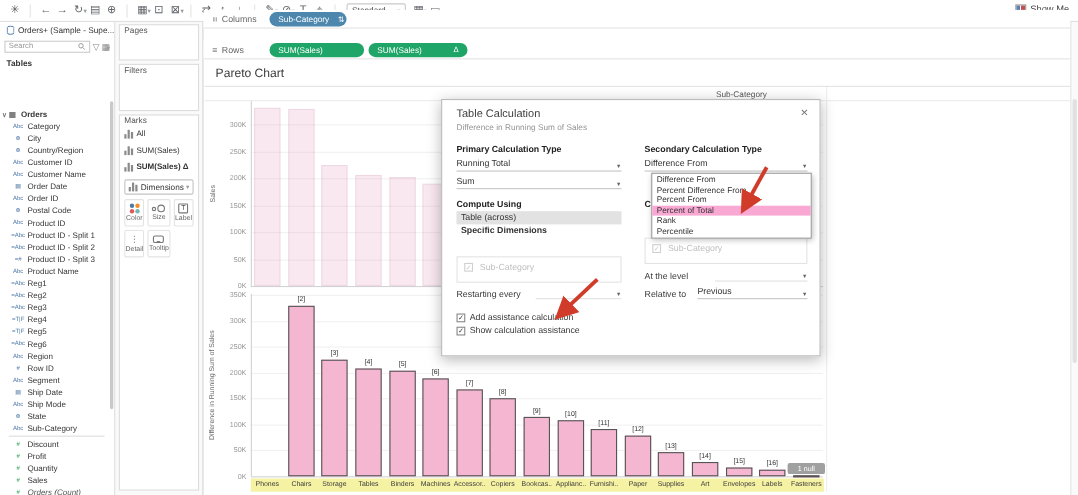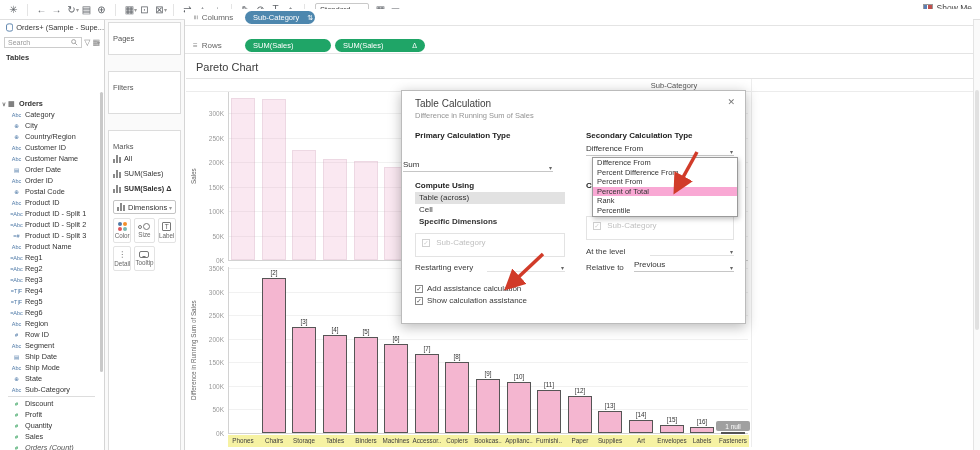--- a/index.html
+++ b/index.html
@@ -31,21 +31,21 @@
 .frow .fname{font-size:7.3px;color:#333}
 .frow.hdr{font-weight:bold}
 .frow.hdr .caret{width:8px;color:#777;font-size:6px;text-align:center}
 .frow.hdr .ticon{width:9px;color:#777;font-size:7px;margin-right:2px}
 .frow.indent{padding-left:8px}
 .frow.italic .fname{font-style:italic;color:#555}
 .fdivider{border-top:1px solid #ddd;margin:1px 4px 1px 8px}
 .sb-thumb{position:absolute;right:1px;top:72px;width:3px;height:280px;background:#c9c9c9;border-radius:2px}
 
 .shelfcol{position:absolute;left:105px;top:20px;width:80px;height:430px;background:#fafafa;border-right:1px solid #d5d5d5;padding:2px 3px}
-.card{background:#fff;border:1px solid #dcdcdc;margin-bottom:16px;padding:11px 4px;font-size:7.5px;color:#555}
+.card{background:#fff;border:1px solid #dcdcdc;margin-bottom:3px;padding:0 4px;font-size:7.5px;color:#555}
 .card.pages{height:33px}
 .card.filters{height:43px}
 .card.marks{height:342px}
 .mark-row{height:15px;display:flex;align-items:center;gap:3px;color:#333;font-size:7.3px}
 .mark-row.active{font-weight:bold}
 .bars-ic{display:inline-flex;align-items:flex-end;gap:1px;height:8px}
 .bars-ic i{display:block;width:2px;background:#8a8a8a}
 .automatic{border:1px solid #c4c4c4;border-radius:2px;height:14px;display:flex;align-items:center;justify-content:space-between;padding:0 3px;margin:4px 0;color:#333}
 .mbtn-grid{display:grid;grid-template-columns:repeat(3,1fr);gap:3px;margin-top:3px}
 .mbtn{border:1px solid #e3e3e3;border-radius:2px;height:25px;display:flex;flex-direction:column;align-items:center;justify-content:center;gap:1px;color:#666;font-size:6.3px;background:#fff}
@@ -522,25 +522,25 @@
   <div class="vscroll">
       <b></b>
     </div>
 
   <div class="dialog">
     <div class="dlg-title">Table Calculation</div>
     <div class="dlg-sub">Difference in Running Sum of Sales</div>
     <div class="dlg-close">✕</div>
 
     <div class="dlg-h" style="left:13px;top:40px">Primary Calculation Type</div>
-    <div class="dd" style="left:1px;top:68px;width:150px"><span>Sum</span><span class="c">▾</span></div>
+    <div class="dd" style="left:13px;top:52px;width:150px"><span>Running Total</span><span class="c">▾</span></div>
+    <div class="dd" style="left:13px;top:68px;width:150px"><span>Sum</span><span class="c">▾</span></div>
     <div class="dlg-h" style="left:13px;top:90px">Compute Using</div>
     <div class="listbox" id="compute-list">
         <div class="sel">Table (across)</div>
-        <div>Cell</div>
         <div class=" bold">Specific Dimensions</div>
       </div>
     <div class="dimbox" style="left:13px;top:142px">
       <span class="cb gray">✓</span>
       <span class="gray" style="font-size:8px;margin-left:4px">Sub-Category</span>
     </div>
     <div class="lbl8 gray" style="left:13px;top:172px">Restarting every</div>
     <div class="dd gray" style="left:85px;top:168px;width:78px">
         <span class="c">▾</span>
       </div>

